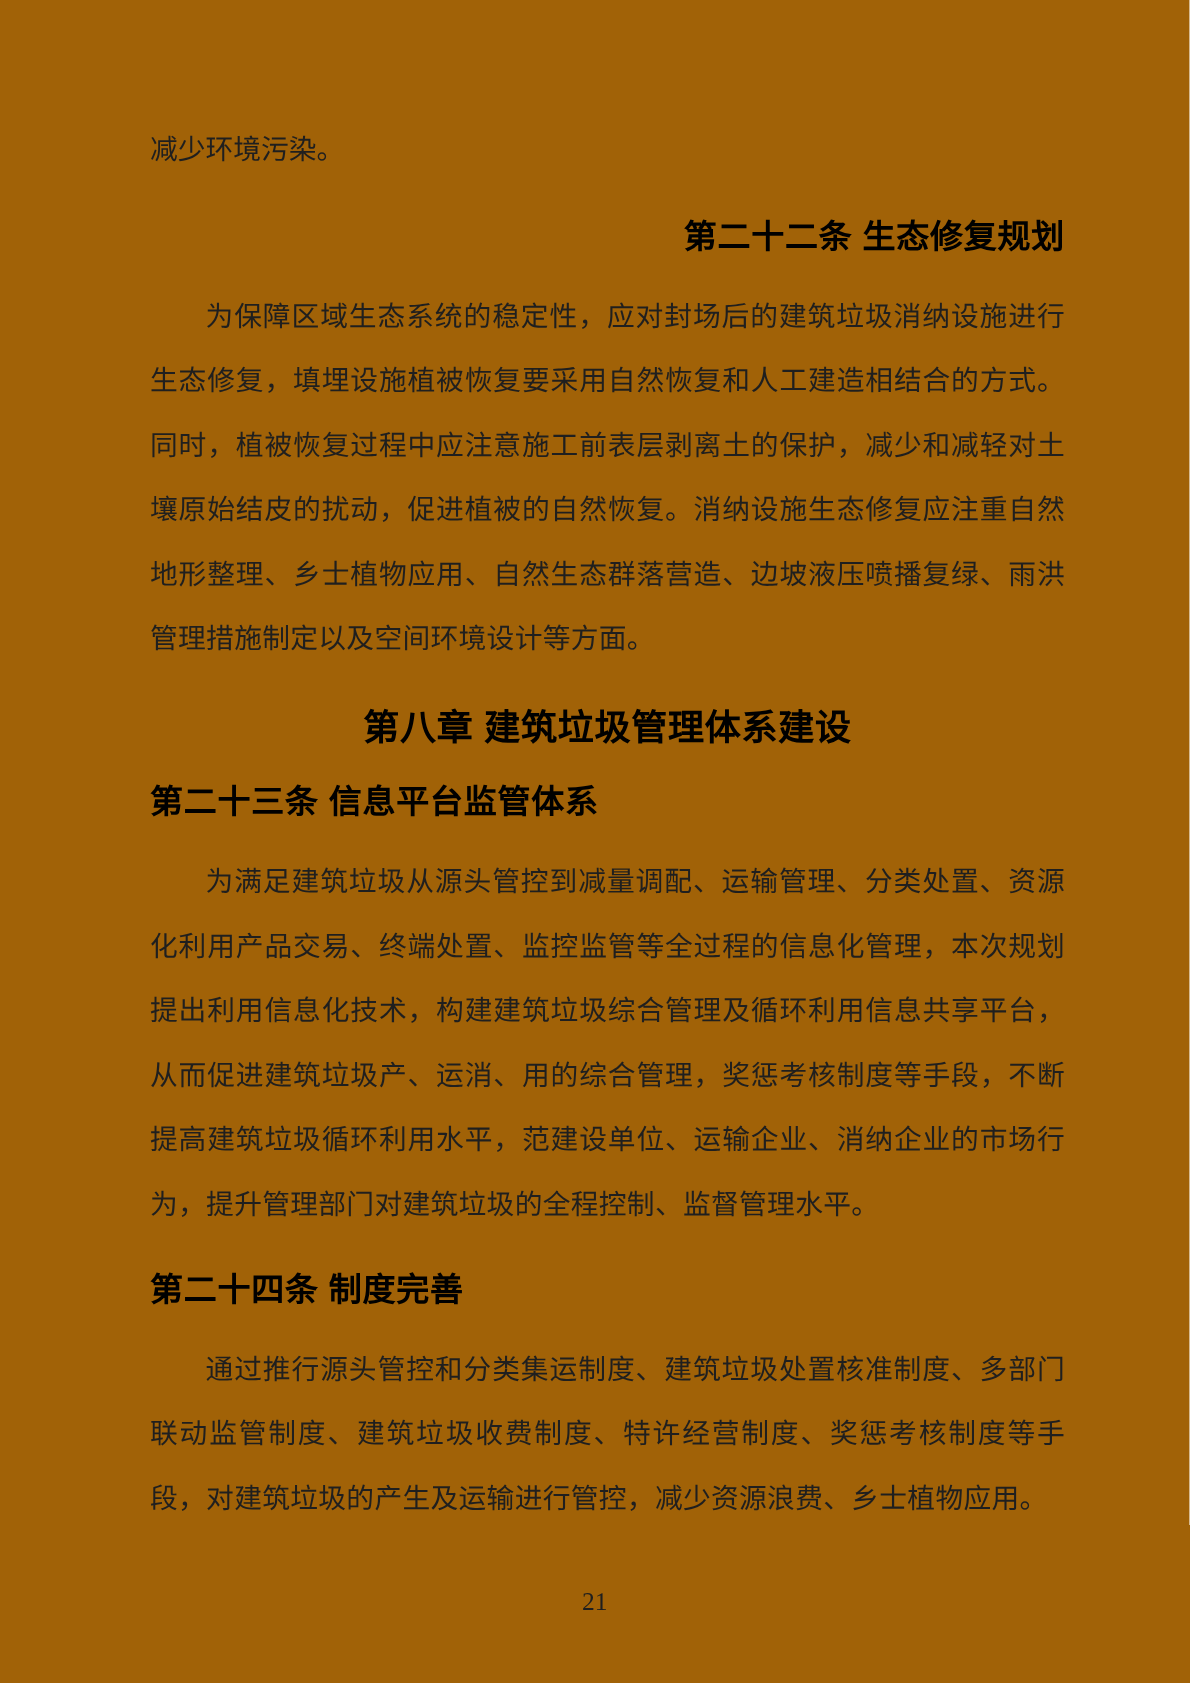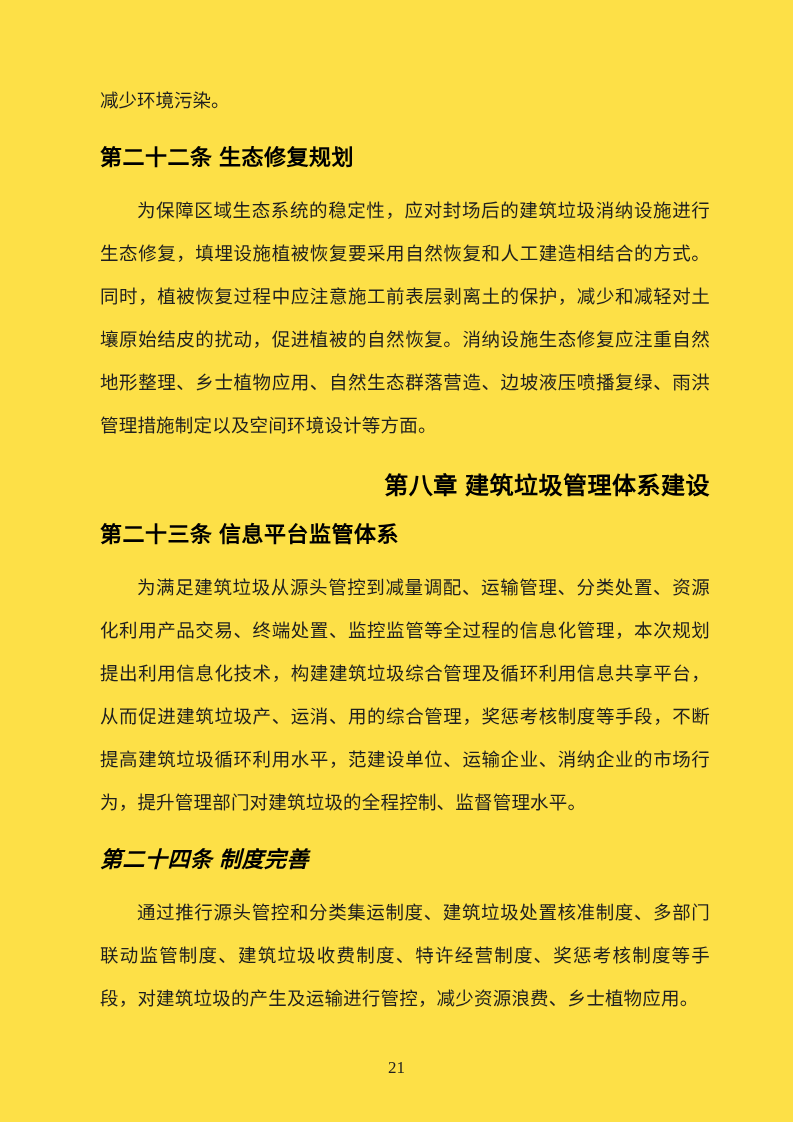--- a/index.html
+++ b/index.html
@@ -4,21 +4,21 @@
 <style>
   html, body {
     margin: 0;
     padding: 0;
     background: #ffffff;
   }
   .page {
     position: relative;
     width: 793px;
     height: 1122px;
-    background: #fde047;
+    background: #a16207;
     overflow: hidden;
     font-family: "Liberation Serif", serif;
     color: #1a1a1a;
   }
   .content {
     position: absolute;
     left: 100px;
     top: 0;
     width: 610px;
   }
@@ -29,42 +29,42 @@
     color: #1f1f1f;
   }
   .article-heading {
     font-family: "Liberation Sans", sans-serif;
     font-weight: 700;
     color: #000000;
     font-size: 22px;
     line-height: 30px;
     letter-spacing: 0.5px;
   }
-  .heading-22 { margin-top: 20px; }
+  .heading-22 { margin-top: 20px; text-align: right; }
   .heading-23 { margin-top: 12px; }
-  .heading-24 { margin-top: 13px; font-style: italic; }
+  .heading-24 { margin-top: 13px; }
   .body-para {
     margin-top: 14px;
     font-size: 18.5px;
     line-height: 43px;
     text-align: justify;
     text-justify: inter-character;
     text-indent: 2em;
     color: #1f1f1f;
     letter-spacing: 0.2px;
     font-family: Liberation Mono, monospace;
   }
   .chapter-heading {
     margin-top: 12px;
     font-family: "Liberation Sans", sans-serif;
     font-weight: 700;
     color: #000000;
     font-size: 24px;
     line-height: 36px;
-    text-align: right;
+    text-align: center;
     letter-spacing: 0.5px;
   }
   .page-number {
     position: absolute;
     left: 0;
     bottom: 44px;
     width: 100%;
     text-align: center;
     font-size: 17px;
     color: #1f1f1f;

